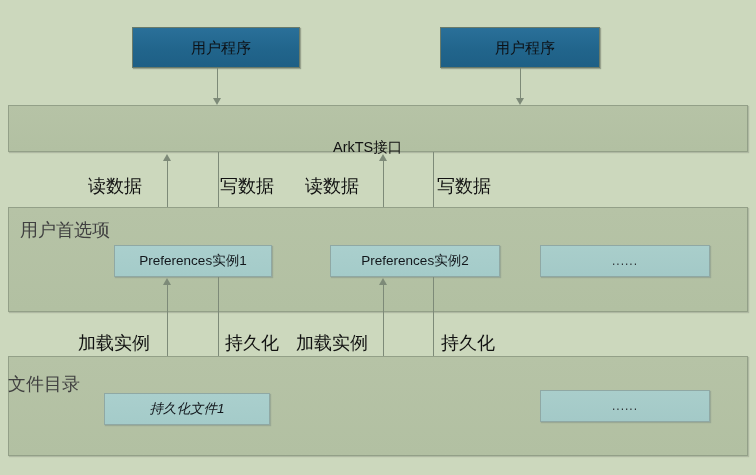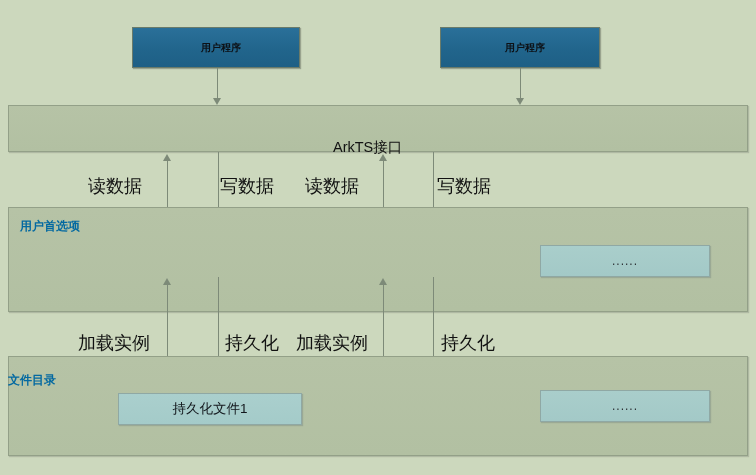--- a/index.html
+++ b/index.html
@@ -29,40 +29,39 @@
     text-align: center;
     color: #12171c;
     line-height: 1.2;
     white-space: nowrap;
   }
 
   .app-box {
     background: linear-gradient(180deg, #2a7099 0%, #21658c 55%, #1e5f85 100%);
     border: 1px solid #6a7b6a;
     box-shadow: 1px 1px 1px rgba(90,100,85,0.45);
-    font-size: 10px;
+    font-size: 15px;
     color: #0d1116;
-    font-weight: 700;
+    font-weight: 400;
     padding-left: 10px;
   }
 
   .band {
     position: absolute;
     box-sizing: border-box;
     background: linear-gradient(180deg, #b6c3a6 0%, #b2c0a2 100%);
     border: 1px solid #93a088;
     box-shadow: 1px 1px 1px rgba(120,130,115,0.35);
   }
 
   .band-title {
     position: absolute;
-    font-size: 12px;
-    color: #0369a1;
+    font-size: 18px;
+    color: #404040;
     white-space: nowrap;
-    font-weight: bold;
   }
 
   .api-label {
     position: absolute;
     font-size: 14.5px;
     color: #111;
     white-space: nowrap;
   }
 
   .inst-box {
@@ -145,21 +144,27 @@
   <div class="arrow-head up" style="left:379px; top:154px;"></div>
   <div class="flow-label" style="left:305px; top:174px;">读数据</div>
 
   <div class="arrow-line" style="left:433px; top:152px; height:88px;"></div>
   <div class="arrow-head down" style="left:429px; top:238px;"></div>
   <div class="flow-label" style="left:437px; top:174px;">写数据</div>
 
   <div class="band" style="left:8px; top:207px; width:740px; height:105px;"></div>
   <div class="band-title" style="left:20px; top:218px;">用户首选项</div>
 
+  <div class="box inst-box" style="left:114px; top:245px; width:158px; height:32px;">
+    <span>Preferences实例1</span>
+  </div>
 
+  <div class="box inst-box" style="left:330px; top:245px; width:170px; height:32px;">
+    <span>Preferences实例2</span>
+  </div>
 
   <div class="box ellipsis-box" style="left:540px; top:245px; width:170px; height:32px;">
     <span>......</span>
   </div>
 
   <div class="arrow-line" style="left:167px; top:284px; height:112px;"></div>
   <div class="arrow-head up" style="left:163px; top:278px;"></div>
   <div class="flow-label" style="left:78px; top:331px;">加载实例</div>
 
   <div class="arrow-line" style="left:218px; top:277px; height:104px;"></div>
@@ -170,21 +175,21 @@
   <div class="arrow-head up" style="left:379px; top:278px;"></div>
   <div class="flow-label" style="left:296px; top:331px;">加载实例</div>
 
   <div class="arrow-line" style="left:433px; top:277px; height:104px;"></div>
   <div class="arrow-head down" style="left:429px; top:379px;"></div>
   <div class="flow-label" style="left:441px; top:331px;">持久化</div>
 
   <div class="band" style="left:8px; top:356px; width:740px; height:100px;"></div>
   <div class="band-title" style="left:8px; top:372px;">文件目录</div>
 
-  <div class="box inst-box" style="left:118px; top:393px; width:184px; height:32px;">
+  <div class="box inst-box" style="left:104px; top:393px; width:166px; height:32px;font-style:italic;">
     <span>持久化文件1</span>
   </div>
 
 
   <div class="box ellipsis-box" style="left:540px; top:390px; width:170px; height:32px;">
     <span>......</span>
   </div>
 
 </div>
 

